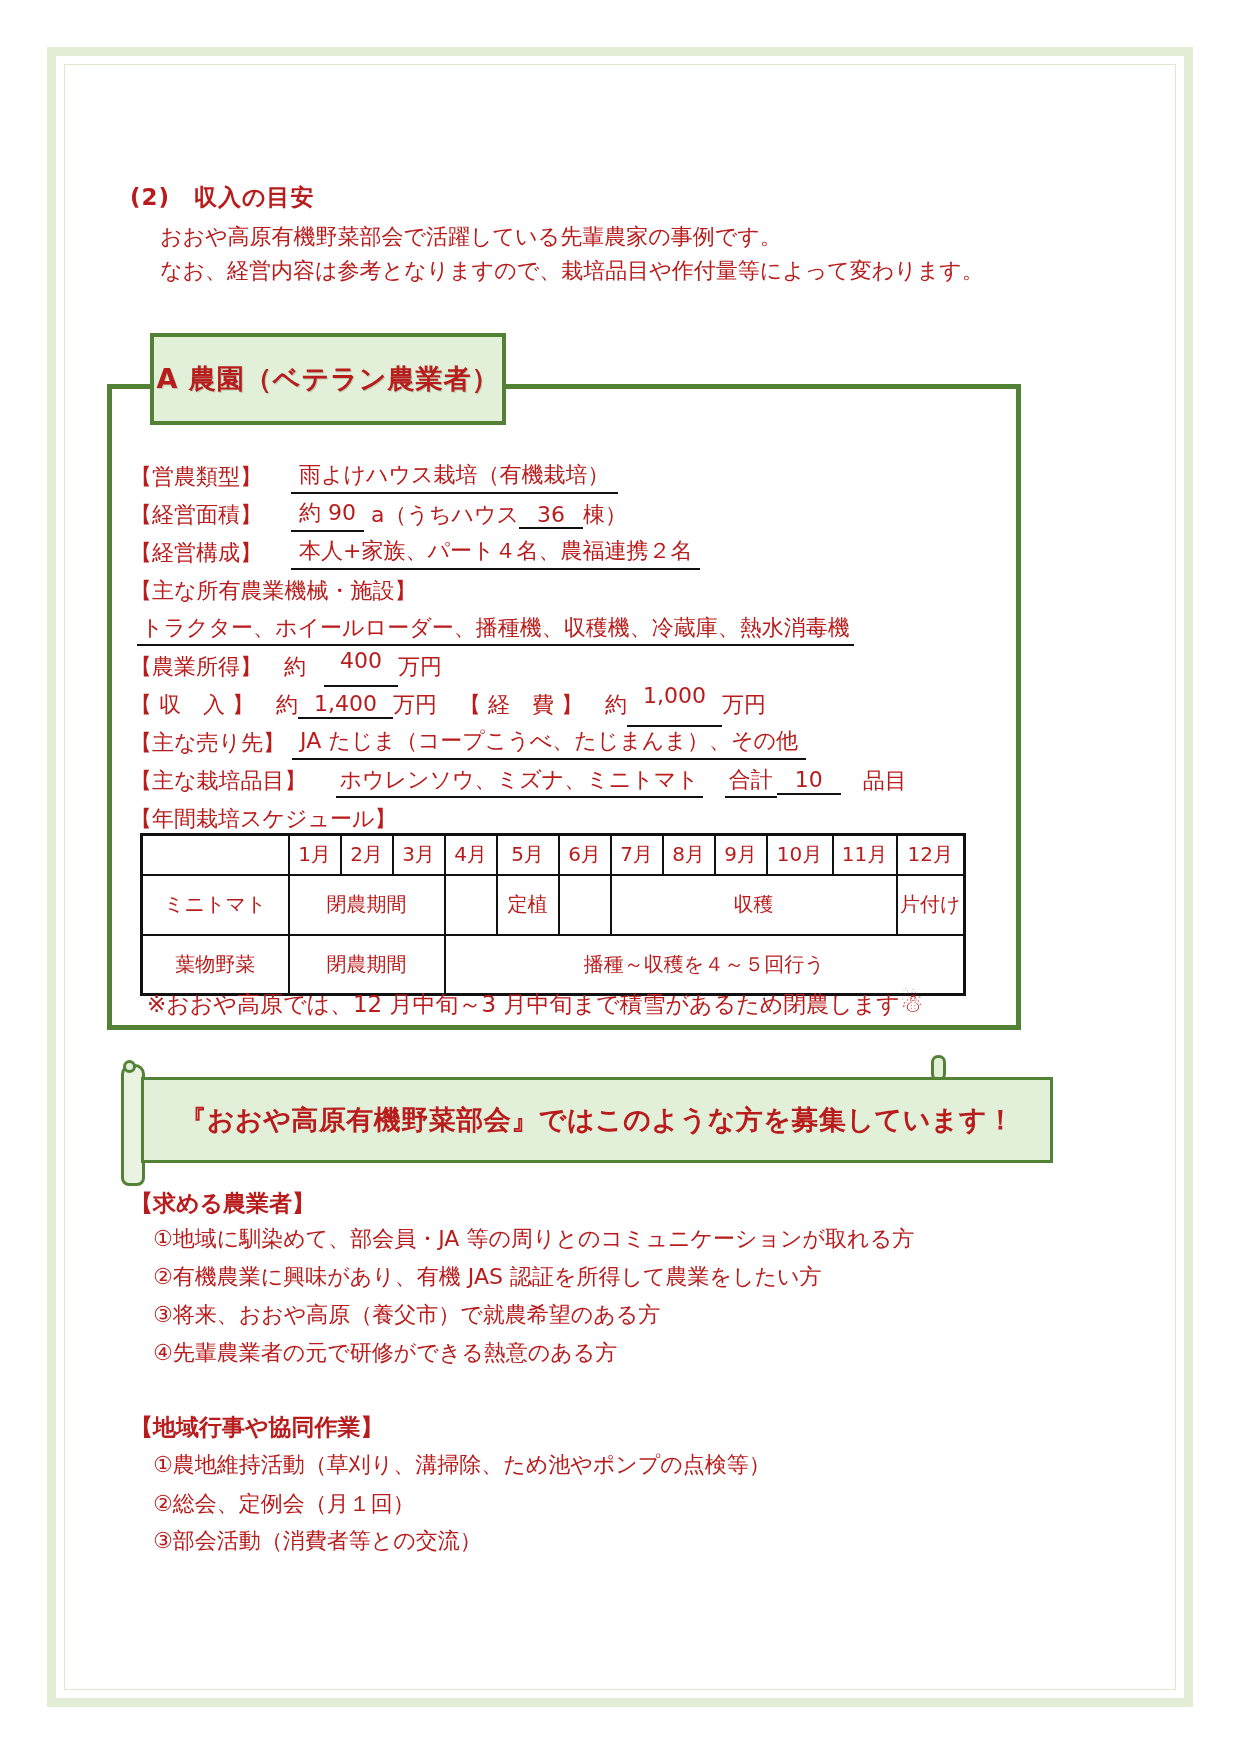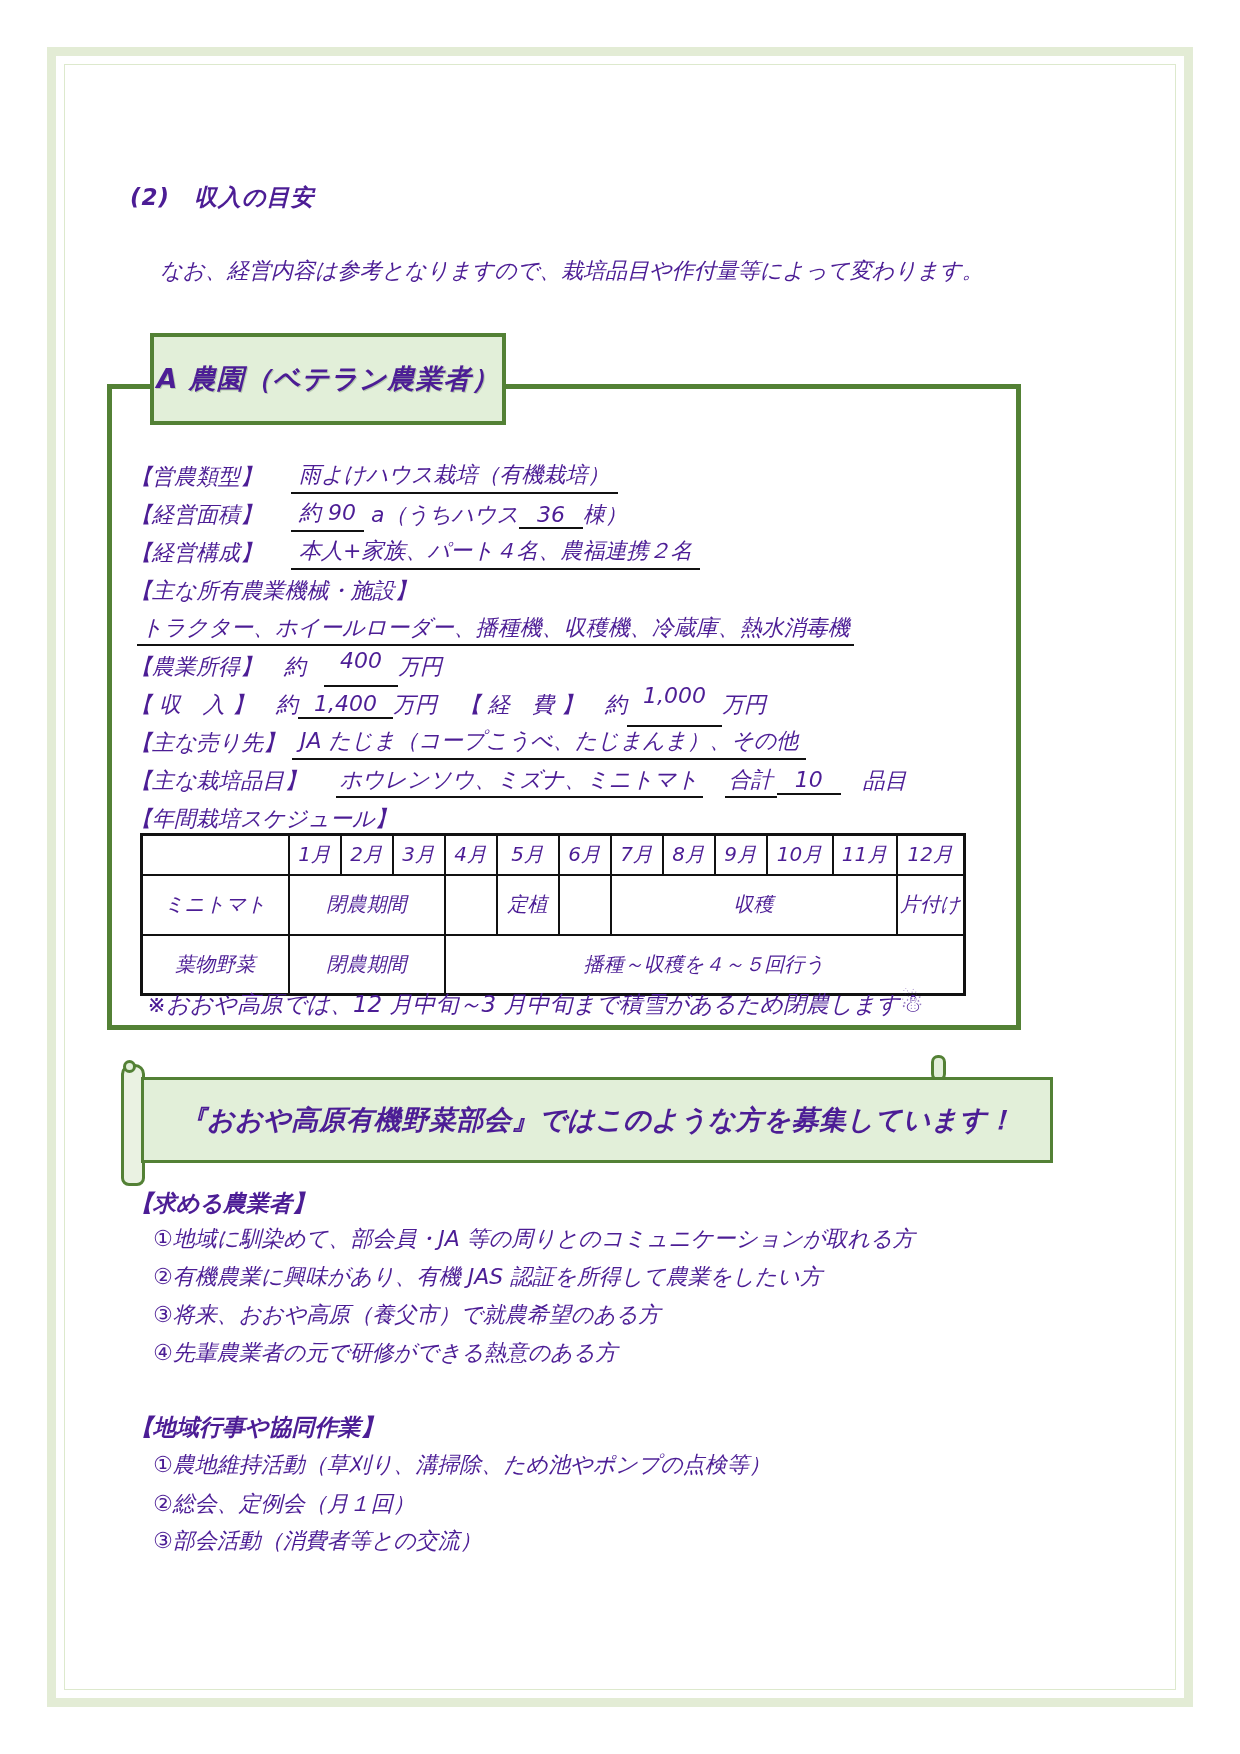--- a/index.html
+++ b/index.html
@@ -1,19 +1,19 @@
 <!DOCTYPE html>
 <html><head>
 <meta charset="utf-8">
 <style>
   * { margin:0; padding:0; box-sizing:border-box; }
   body { background:#888; font-family:"DejaVu Sans", sans-serif; }
   .page {
     position:relative; width:1240px; height:1754px; margin:0 auto;
-    background:#ffffff; color:#4c1d95; overflow:hidden;font-style:italic;
+    background:#ffffff; color:#b91c1c; overflow:hidden;
   }
   .frame-outer { position:absolute; inset:47px; border:9px solid #e3ecd5; pointer-events:none; }
   .frame-inner { position:absolute; inset:64px; border:1px solid #dde9cd; pointer-events:none; }
 
   .h2 { position:absolute; left:130px; top:182px; font-size:23px; font-weight:bold; letter-spacing:1px; }
   .intro-line1 { position:absolute; left:160px; top:222px; font-size:22px; }
   .intro-line2 { position:absolute; left:160px; top:256px; font-size:22px; }
 
   .farm-box {
     position:absolute; left:107px; top:384px; width:914px; height:646px;
@@ -73,20 +73,21 @@
   .evt-0  { top:1450px; } .evt-1  { top:1489px; } .evt-2  { top:1526px; }
 </style>
 </head>
 <body>
 
 <div class="page">
   <div class="frame-outer"></div>
   <div class="frame-inner"></div>
 
   <div class="h2">(2)　収入の目安</div>
+  <div class="intro-line1">おおや高原有機野菜部会で活躍している先輩農家の事例です。</div>
   <div class="intro-line2">なお、経営内容は参考となりますので、栽培品目や作付量等によって変わります。</div>
 
   <div class="farm-box"></div>
   <div class="farm-title">A 農園（ベテラン農業者）</div>
 
   <div class="fields">
     <div class="fline"><span>【営農類型】</span><span>　 </span><span class="u">雨よけハウス栽培（有機栽培）</span></div>
     <div class="fline"><span>【経営面積】</span><span>　 </span><span class="u">約 90</span><span> a（うちハウス</span><span class="u2" style="padding:0 18px 0;">36</span><span>棟）</span></div>
     <div class="fline"><span>【経営構成】</span><span>　 </span><span class="u">本人+家族、パート４名、農福連携２名</span></div>
     <div class="fline"><span>【主な所有農業機械・施設】</span></div>

